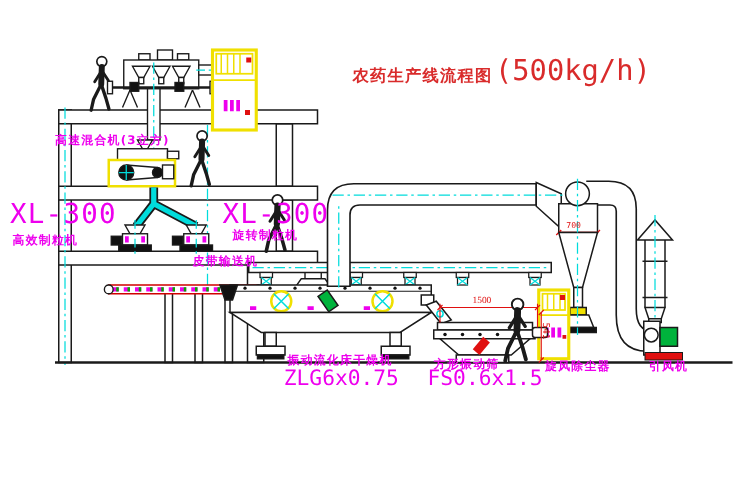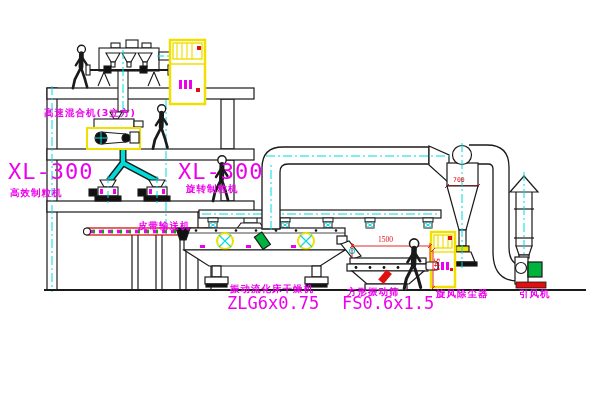--- a/index.html
+++ b/index.html
@@ -276,31 +276,33 @@
     <path d="M431,252 L435,248 M431,290 L435,286"></path>
   </g>
 
   <use href="#walker" x="0" y="0" transform="translate(71,44.5) scale(0.95)"></use>
   <use href="#walker" transform="translate(151,104) scale(0.97)"></use>
   <use href="#walker" transform="translate(211,155)"></use>
   <use href="#walker" transform="translate(402,238) scale(1.1)"></use>
 </svg>
 
   <div class="title-wrap">
+    <span class="title-cn">农药生产线流程图</span>
+    <span class="title-cap">(500kg/h)</span>
   </div>
 
   <div class="lbl sm" style="left:44px;top:108px;">高速混合机(3立方)</div>
 
   <div class="lbl model model-big" style="left:8px;top:161px;">XL-300</div>
   <div class="lbl sm" style="left:10px;top:188px;">高效制粒机</div>
 
   <div class="lbl model model-big" style="left:178px;top:161px;">XL-300</div>
   <div class="lbl sm" style="left:186px;top:184px;">旋转制粒机</div>
 
-  <div class="lbl sm" style="left:138px;top:205px;margin-top:16px;">皮带输送机</div>
+  <div class="lbl sm" style="left:154px;top:205px;">皮带输送机</div>
 
   <div class="lbl sm" style="left:230px;top:284px;">振动流化床干燥机</div>
   <div class="lbl model model-mid" style="left:227px;top:295px;">ZLG6x0.75</div>
 
   <div class="lbl sm" style="left:347px;top:287px;">方形振动筛</div>
   <div class="lbl model model-mid" style="left:342px;top:295px;">FS0.6x1.5</div>
 
   <div class="lbl sm" style="left:436px;top:289px;">旋风除尘器</div>
   <div class="lbl sm" style="left:519px;top:289px;">引风机</div>
 

